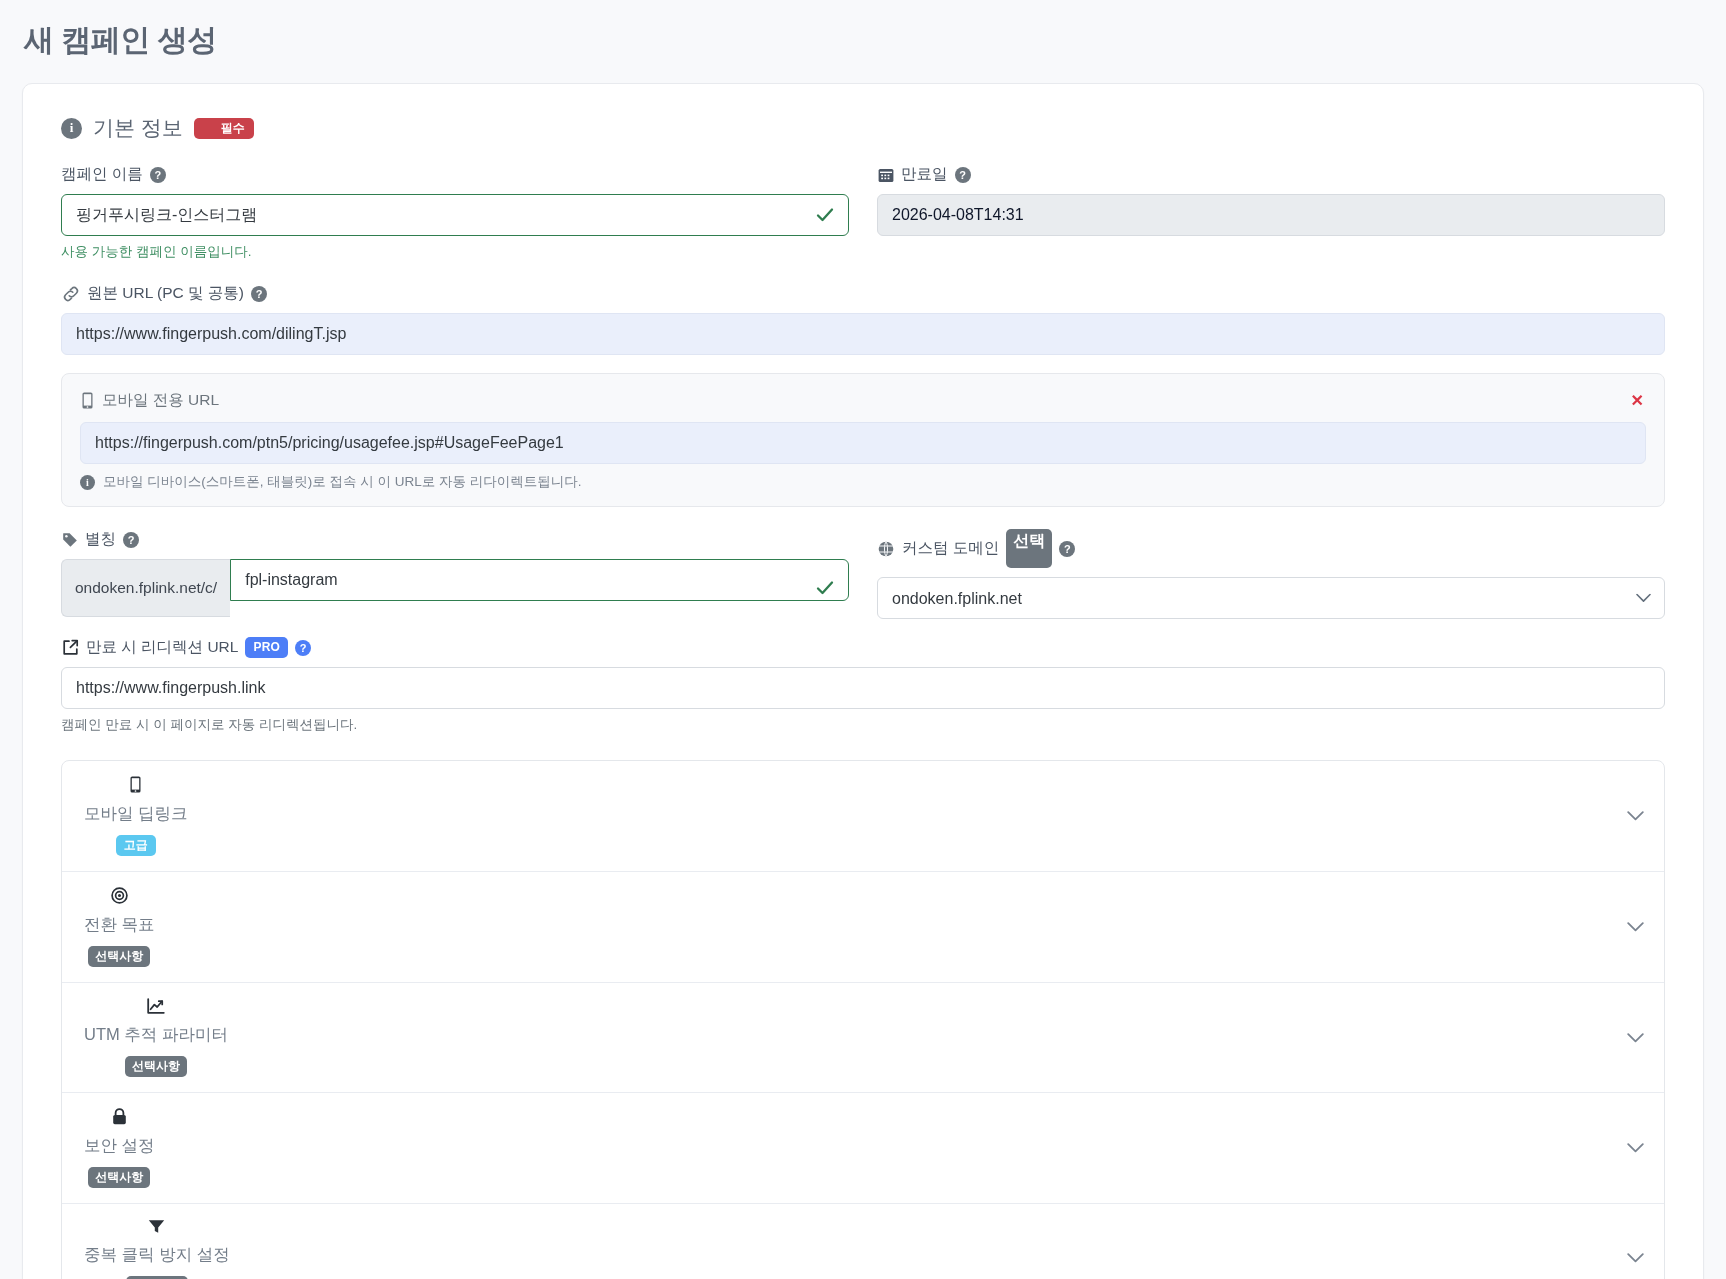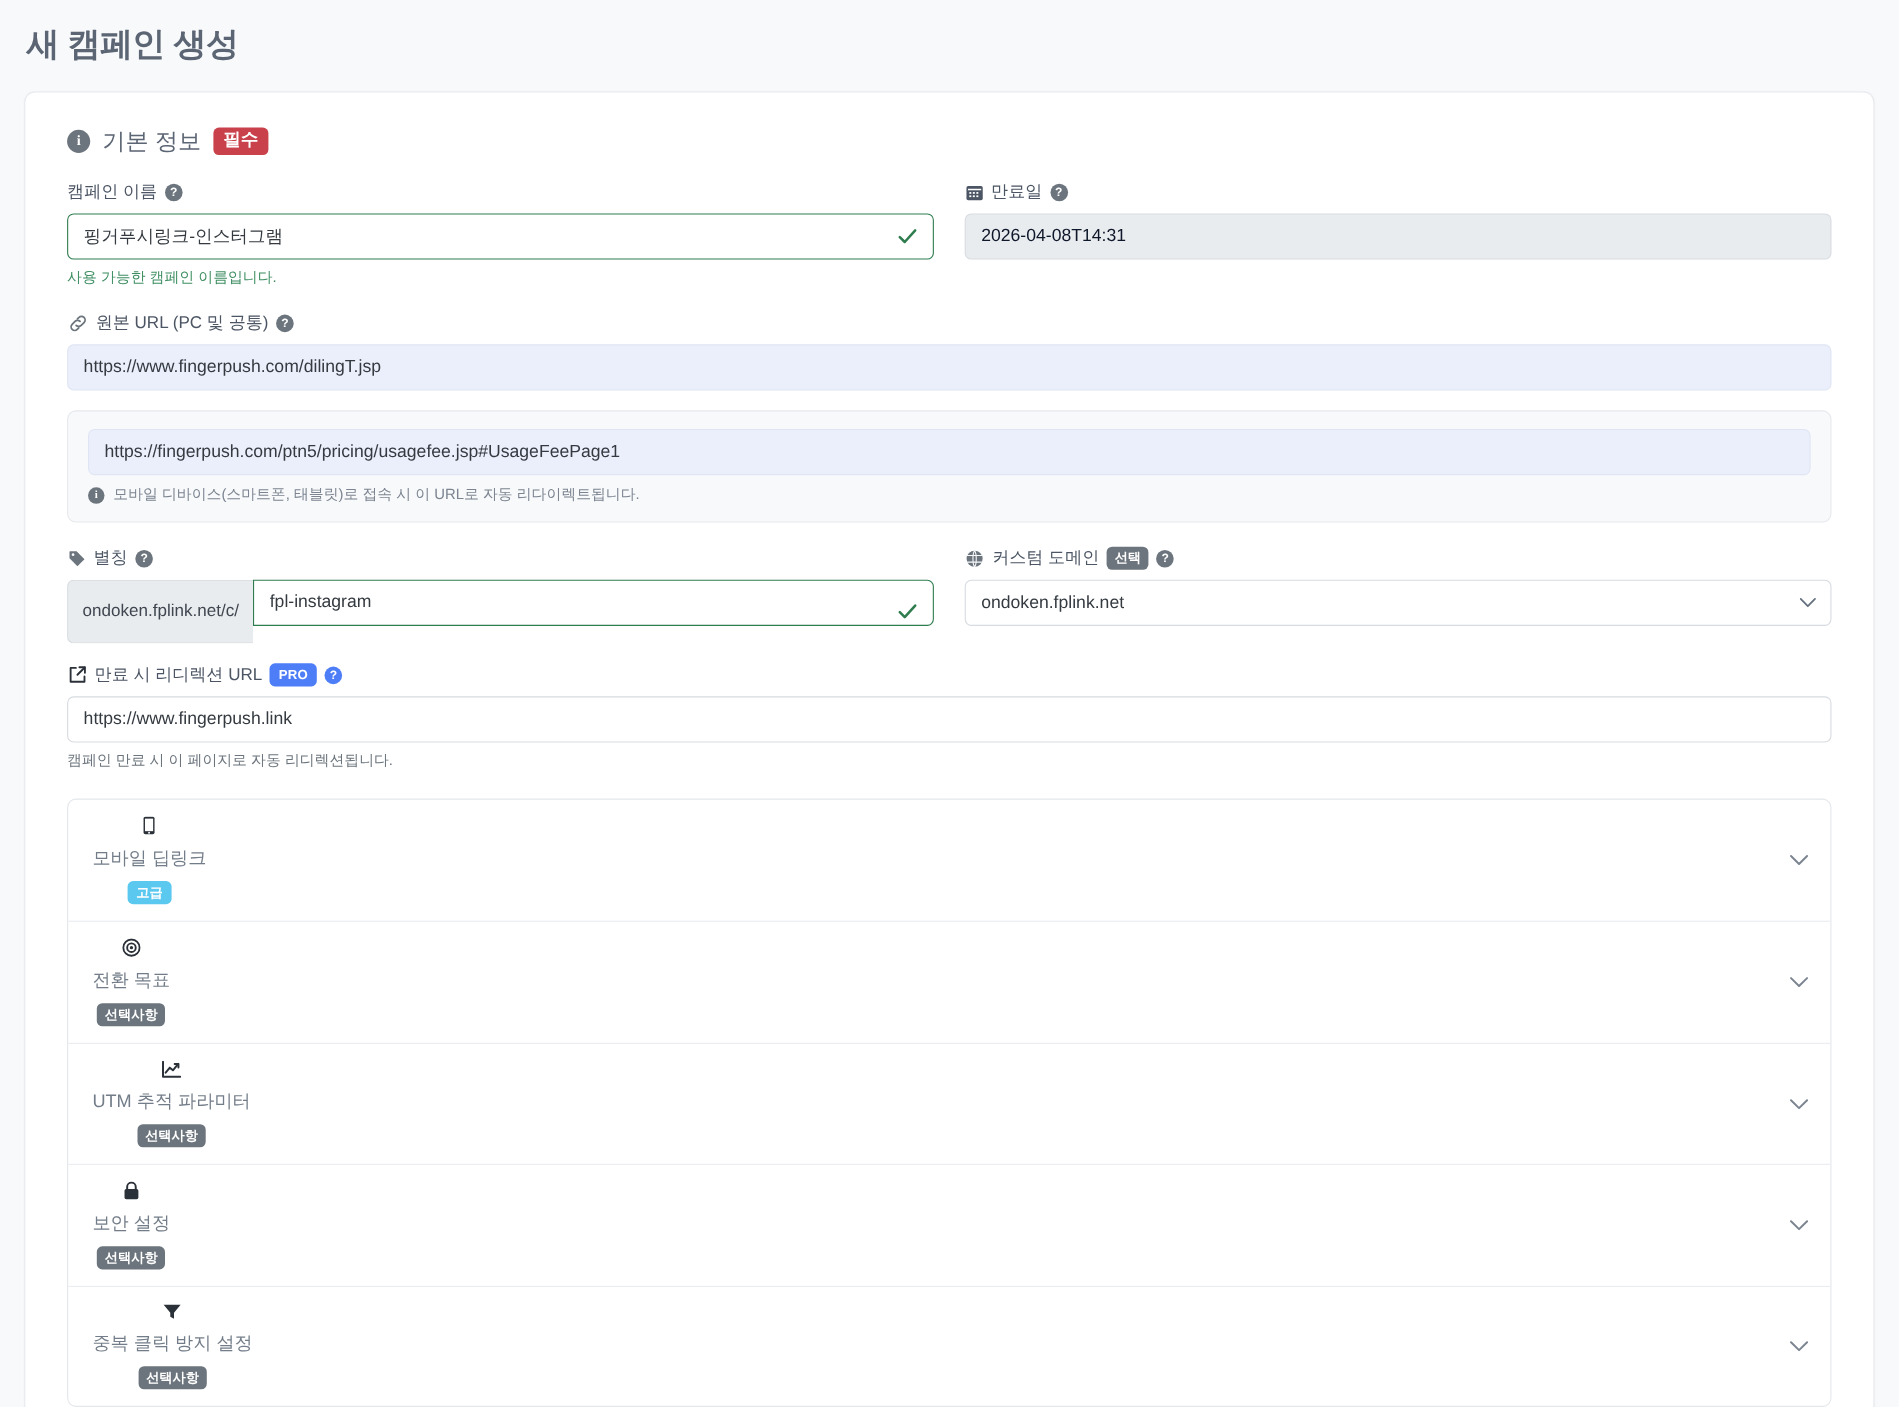--- a/index.html
+++ b/index.html
@@ -41,32 +41,32 @@
     gap: 11px;
     margin-bottom: 22px;
   }
   .section-head .title {
     font-size: 21px;
     color: #5b6573;
     font-weight: 500;
   }
   .badge {
     display: inline-block;
-    font-size: 16px;
+    font-size: 12px;
     font-weight: bold;
     color: #fff;
     border-radius: 5px;
-    padding: 4px 9px 5px 9px;
+    padding: 4px 9px 5px 27px;
     line-height: 1;
     vertical-align: middle;
     white-space: nowrap;
   }
   .badge.req  { background: #c9414a; }
   .badge.opt  { background: #6c757d; font-size: 12px; padding: 4px 7px 5px 7px;}
-  .badge.sel  { background: #6c757d; font-size: 12px; padding: 4px 7px 5px 7px;}
+  .badge.sel  { background: #6c757d; font-size: 16px; padding: 4px 7px 19px 7px;}
   .badge.adv  { background: #5bc8f0; font-size: 12px; padding: 4px 8px 5px 8px;}
   .badge.pro  { background: #4d7ef7; font-size: 12px; padding: 4px 8px 5px 8px; letter-spacing:0.2px;}
 
   .icon-circle {
     width: 21px; height: 21px;
     border-radius: 50%;
     background: #6c757d;
     color: #fff;
     font-size: 13px;
     font-weight: bold;
@@ -329,20 +329,33 @@
             <path d="M10.8 7.2a3.2 3.2 0 0 0-4.6 0l-2.6 2.6a3.25 3.25 0 0 0 4.6 4.6l1.4-1.4"></path>
           </svg>
         </span>
         <span>원본 URL (PC 및 공통)</span>
         <span class="q-mark">?</span>
       </div>
       <input class="inp prefilled" type="text" value="https://www.fingerpush.com/dilingT.jsp" style="">
     </div>
 
     <div class="panel">
+      <div class="panel-head">
+        <div class="panel-title">
+          <span class="acc-ico" style="width:14px">
+            <svg width="11" height="17" viewBox="0 0 11 17" fill="#6c757d">
+              <rect x="0.5" y="0.5" width="10" height="16" rx="1.6"></rect>
+              <rect x="1.8" y="2.2" width="7.4" height="11.4" fill="#f8f9fb"></rect>
+              <circle cx="5.5" cy="15" r="0.85" fill="#f8f9fb"></circle>
+            </svg>
+          </span>
+          <span>모바일 전용 URL</span>
+        </div>
+        <button class="x-btn">✕</button>
+      </div>
       <input class="inp prefilled" type="text" value="https://fingerpush.com/ptn5/pricing/usagefee.jsp#UsageFeePage1" style="">
       <div class="panel-note">
         <span class="i-circle-sm">i</span>
         <span>모바일 디바이스(스마트폰, 태블릿)로 접속 시 이 URL로 자동 리다이렉트됩니다.</span>
       </div>
     </div>
 
     <div class="row2 mt22">
 
       <div class="col">

